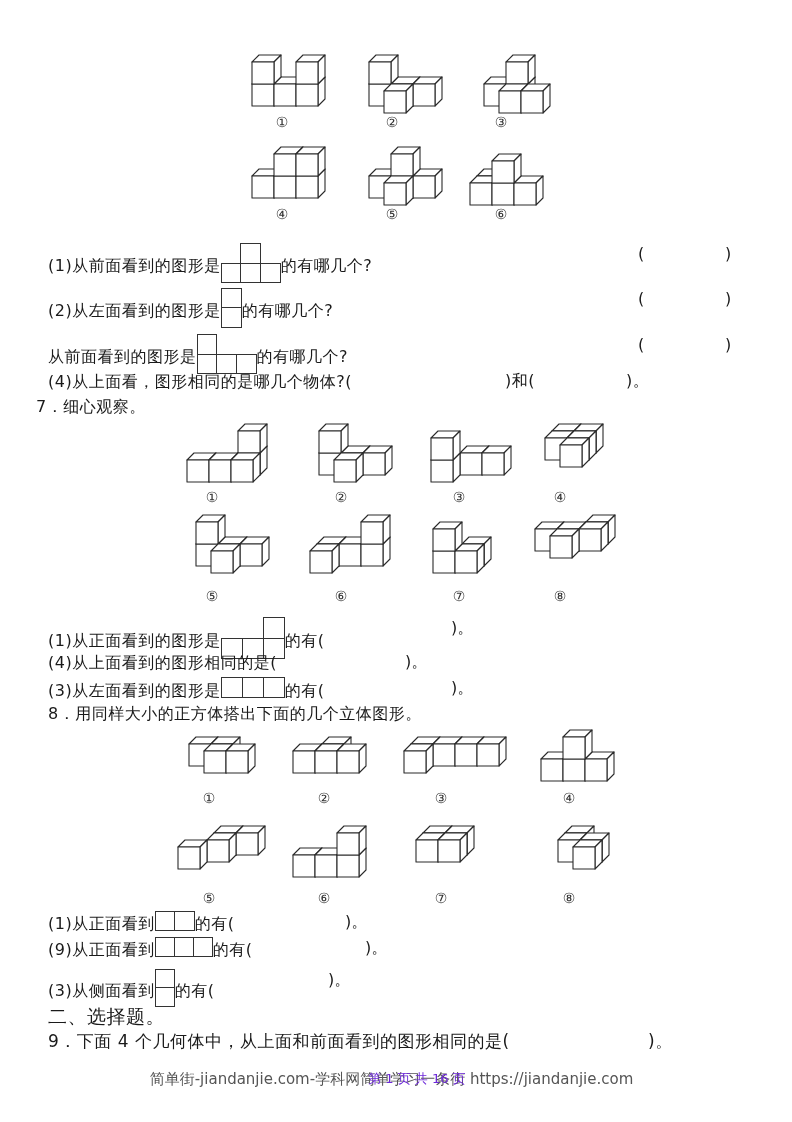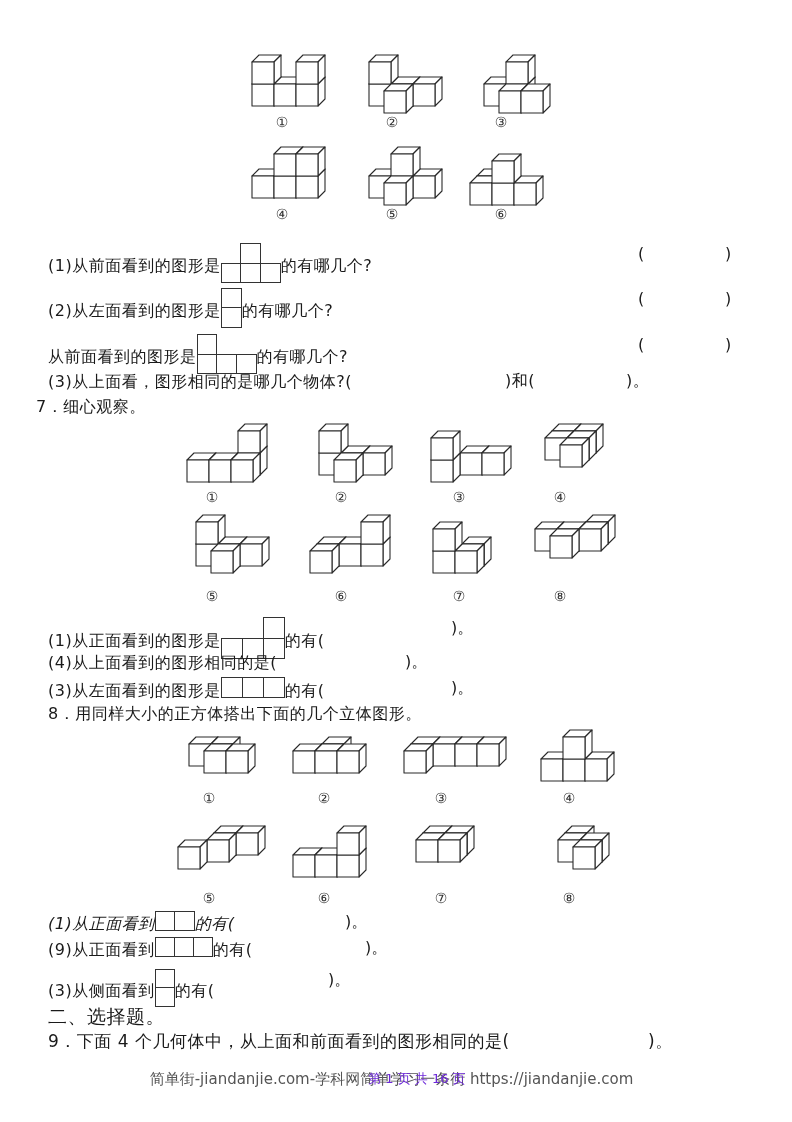--- a/index.html
+++ b/index.html
@@ -193,21 +193,21 @@
           <rect x="39.5" y="20.5" width="20" height="19"></rect>
           <rect x="0.5" y="0.5" width="19" height="20"></rect>
         </g>
       </svg>
   </span><span>的有哪几个?</span>
 </div>
 <div class="paren" style="left:638px; top:334px;">(</div>
 <div class="paren" style="left:725px; top:334px;">)</div>
 
 <div class="line" style="left:48px; top:370px;">
-  <span>(3)从上面看，图形相同的是哪几个物体?(</span>
+  <span>(4)从上面看，图形相同的是哪几个物体?(</span>
 </div>
 <div class="line" style="left:505px; top:370px;">)和(</div>
 <div class="line" style="left:626px; top:370px;">)。</div>
 
 <div class="line" style="left:36px; top:396px;">7．细心观察。</div>
 <div id="q7-figs">
     <div class="fig" style="left: 186px; top: 421px;">
       <svg width="84" height="62" viewBox="0 0 84 62">
         <g fill="#fff" stroke="#2a2a2a" stroke-width="1.1" stroke-linejoin="round">
           <polygon points="52,32 59,25 81,25 74,32"></polygon>
@@ -567,21 +567,21 @@
     <div class="fig-label" style="left: 194px; top: 790px;">①</div>
     <div class="fig-label" style="left: 309px; top: 790px;">②</div>
     <div class="fig-label" style="left: 426px; top: 790px;">③</div>
     <div class="fig-label" style="left: 554px; top: 790px;">④</div>
     <div class="fig-label" style="left: 194px; top: 890px;">⑤</div>
     <div class="fig-label" style="left: 309px; top: 890px;">⑥</div>
     <div class="fig-label" style="left: 426px; top: 890px;">⑦</div>
     <div class="fig-label" style="left: 554px; top: 890px;">⑧</div>
   </div>
 
-<div class="line" style="left:48px; top:911px;font-style:italic;">
+<div class="line" style="left:48px; top:911px;">
   <span>(1)从正面看到</span><span class="inline-shape">
     <svg width="40" height="20" viewBox="0 0 40 20">
         <g fill="#fff" stroke="#333" stroke-width="1">
           <rect x="0.5" y="0.5" width="19" height="19"></rect>
           <rect x="19.5" y="0.5" width="20" height="19"></rect>
         </g>
       </svg>
   </span><span>的有(</span>
 </div>
 <div class="paren" style="left:345px; top:911px;">)。</div>

